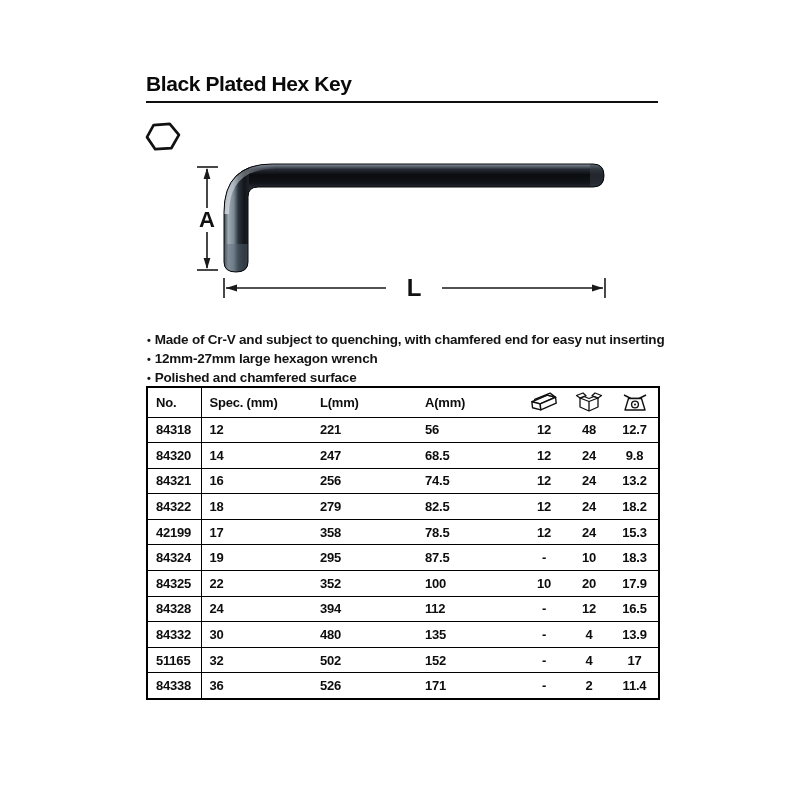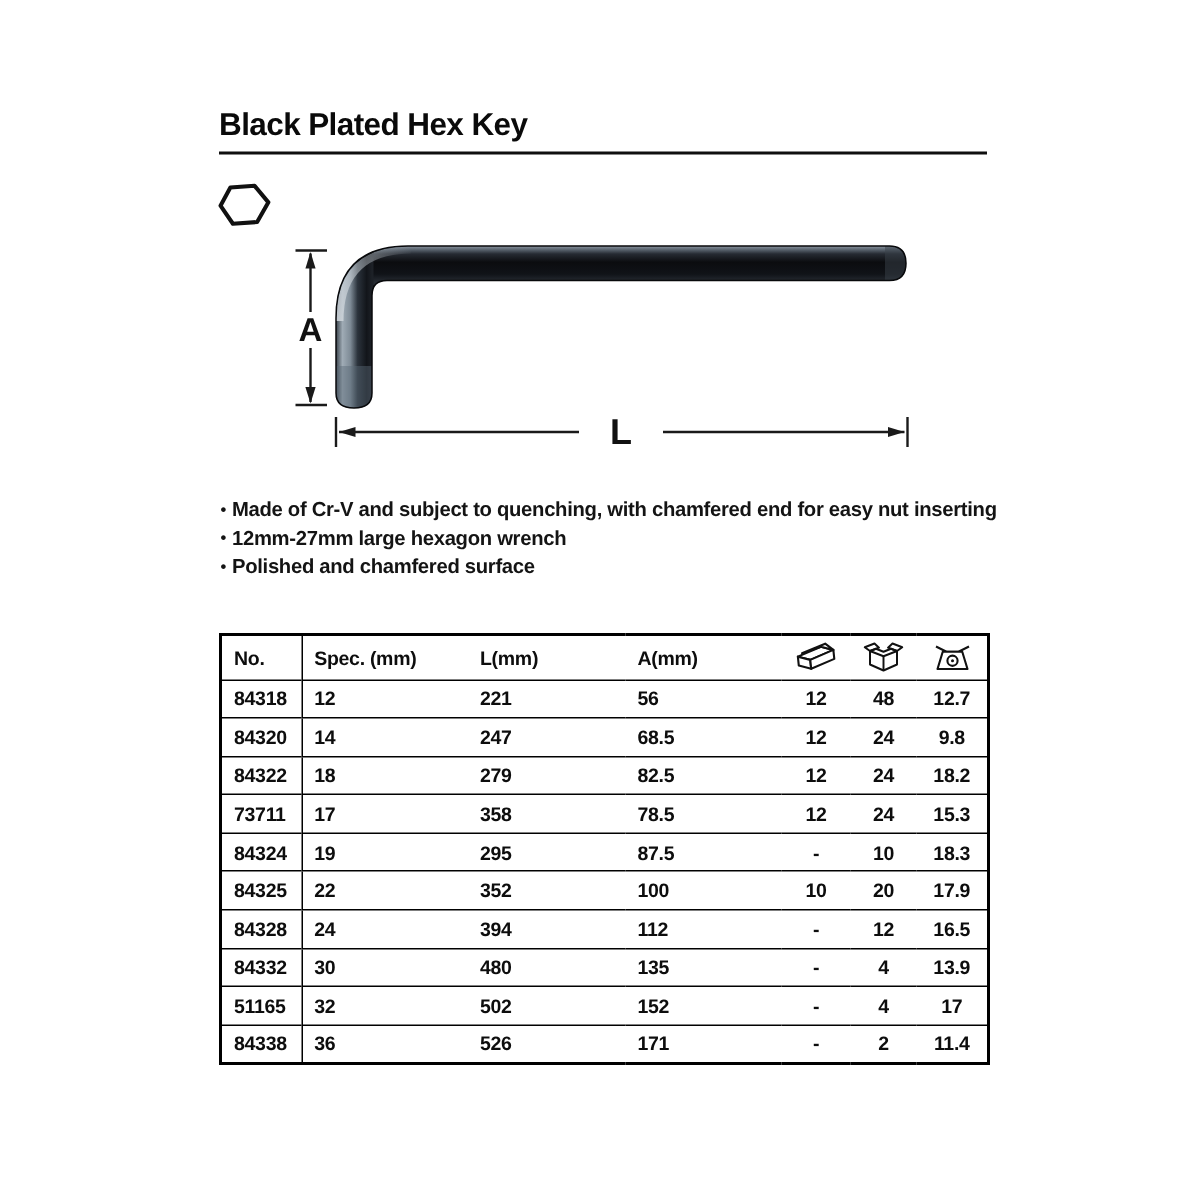--- a/index.html
+++ b/index.html
@@ -22,21 +22,21 @@
   }
   .features {
     position:absolute; left:147px; top:331px; width:525px; list-style:none;
   }
   .features li {
     font-size:13.5px; font-weight:bold; letter-spacing:-0.2px;
     line-height:18.5px; color:#141414; display:flex;
   }
   .features .bullet { font-size:11px; margin-right:4px; line-height:19px; }
   table.spec {
-    position:absolute; left:146px; top:422px; width:512px;
+    position:absolute; left:146px; top:386px; width:512px;
     border-collapse:collapse; table-layout:fixed; border:2px solid #000;
   }
   table.spec th, table.spec td {
     font-size:13px; font-weight:bold; letter-spacing:-0.2px;
     border-top:1px solid #000; vertical-align:middle; white-space:nowrap;
     overflow:hidden; color:#0d0d0d;
   }
   table.spec thead th { border-top:none; height:30px; }
   table.spec td { height:25.6px; }
   table.spec th:first-child, table.spec td:first-child { border-right:1px solid #000; }
@@ -198,30 +198,39 @@
         <tr>
           <td class="lft">84320</td>
           <td class="lft">14</td>
           <td class="lft">247</td>
           <td class="lft">68.5</td>
           <td class="ctr">12</td>
           <td class="ctr">24</td>
           <td class="ctr">9.8</td>
         </tr>
         <tr>
+          <td class="lft">84321</td>
+          <td class="lft">16</td>
+          <td class="lft">256</td>
+          <td class="lft">74.5</td>
+          <td class="ctr">12</td>
+          <td class="ctr">24</td>
+          <td class="ctr">13.2</td>
+        </tr>
+        <tr>
           <td class="lft">84322</td>
           <td class="lft">18</td>
           <td class="lft">279</td>
           <td class="lft">82.5</td>
           <td class="ctr">12</td>
           <td class="ctr">24</td>
           <td class="ctr">18.2</td>
         </tr>
         <tr>
-          <td class="lft">73711</td>
+          <td class="lft">42199</td>
           <td class="lft">17</td>
           <td class="lft">358</td>
           <td class="lft">78.5</td>
           <td class="ctr">12</td>
           <td class="ctr">24</td>
           <td class="ctr">15.3</td>
         </tr>
         <tr>
           <td class="lft">84324</td>
           <td class="lft">19</td>

